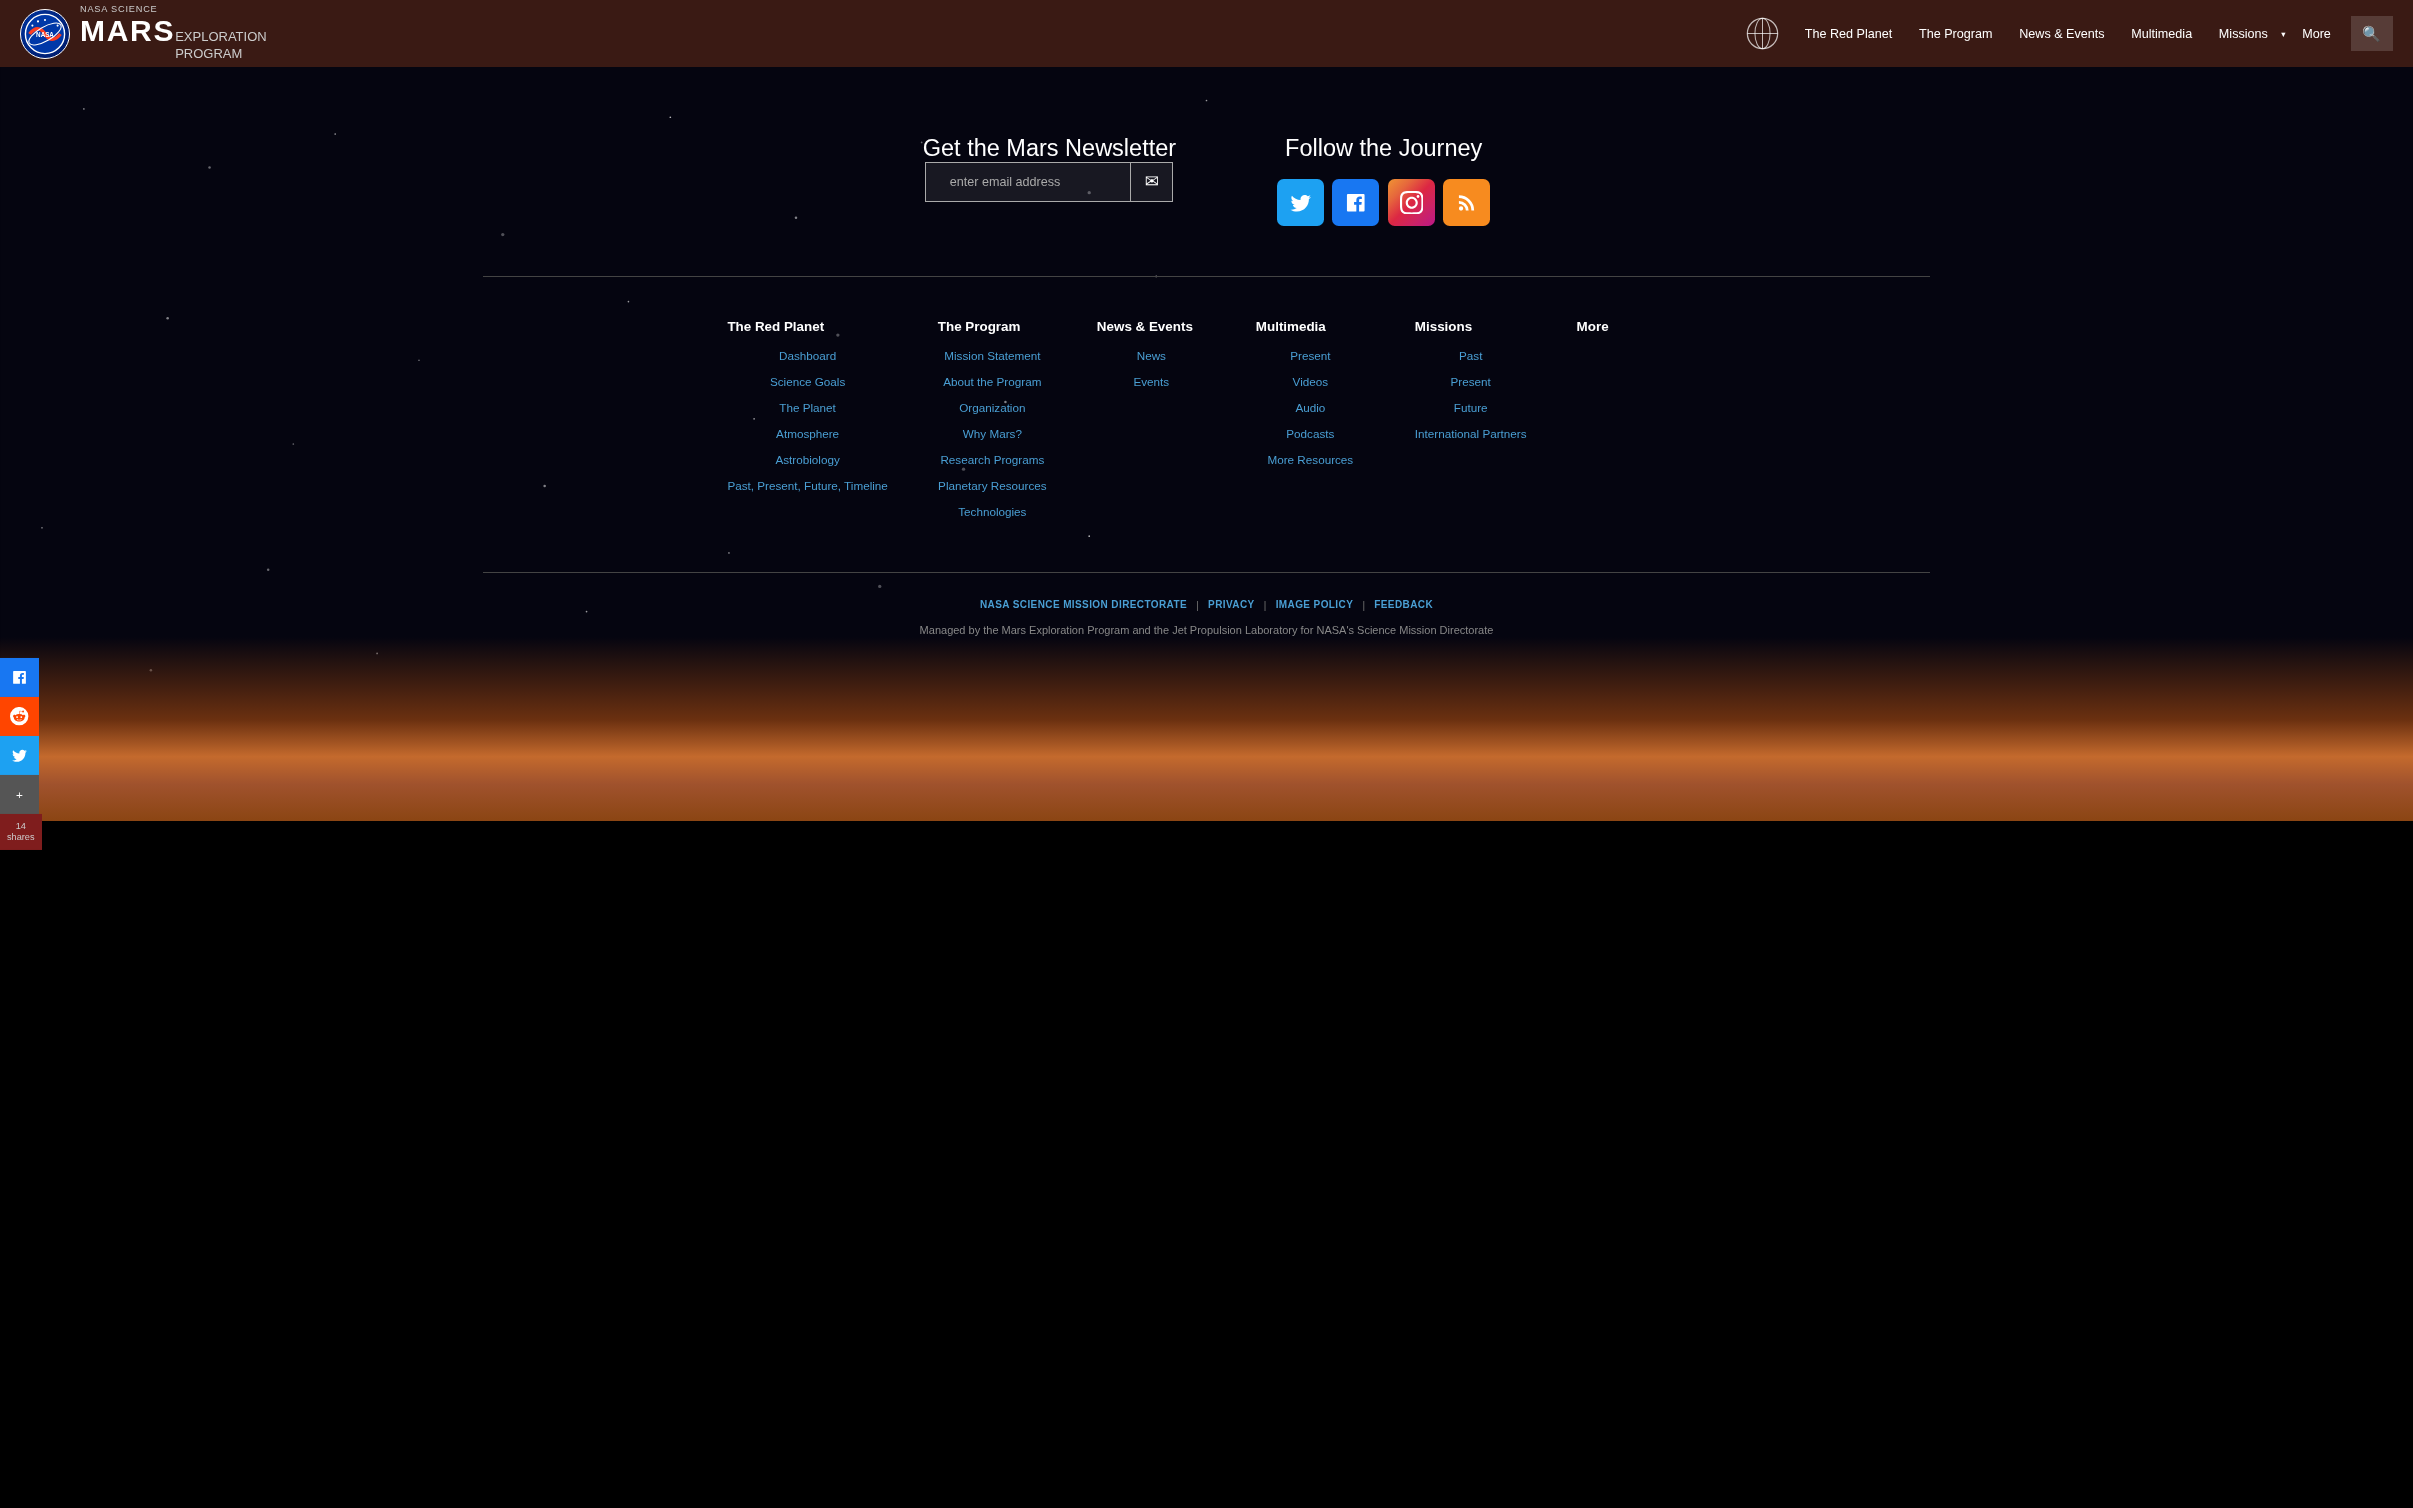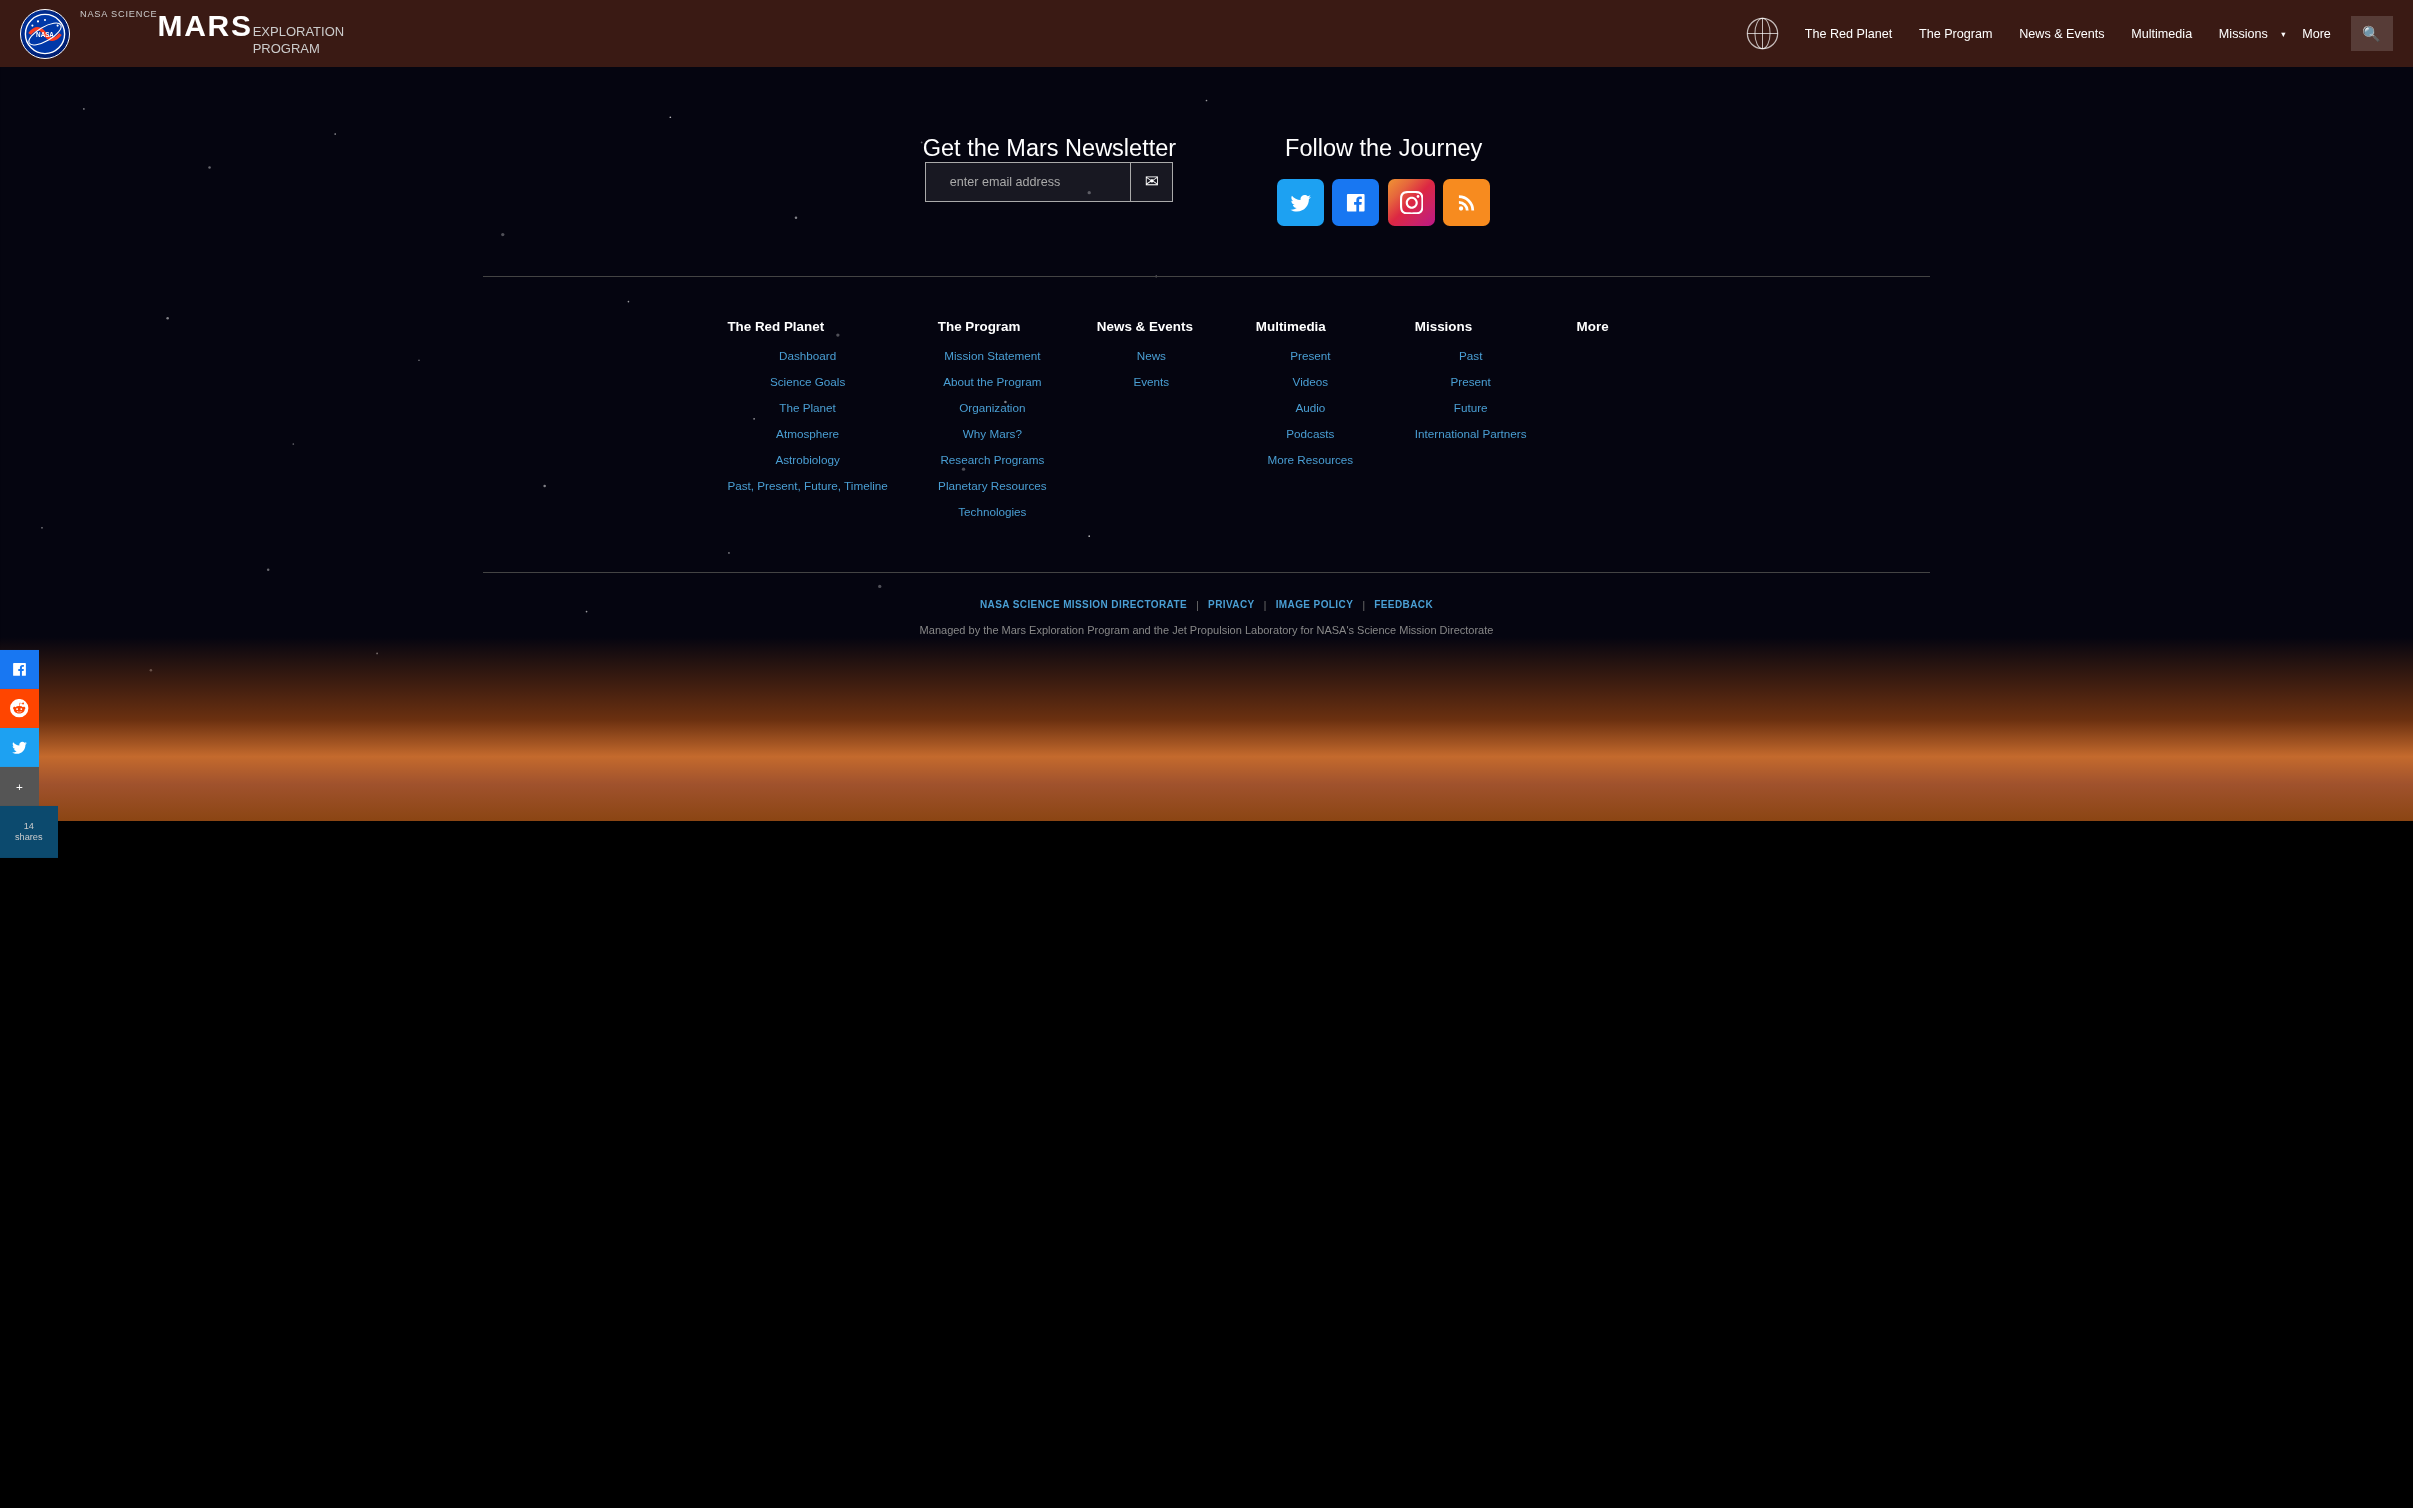--- a/index.html
+++ b/index.html
@@ -45,20 +45,21 @@
     }
 
     
     .nasa-logo-svg {
       width: 42px;
       height: 42px;
     }
 
     .logo-text-area {
       display: flex;
+      flex-direction: column;
     }
 
     .nasa-science-text {
       font-size: 9.2px;
       color: #ccc;
       letter-spacing: 0.8px;
       text-transform: uppercase;
     }
 
     .mars-title {
@@ -354,25 +355,25 @@
       cursor: pointer;
       border: none;
     }
 
     .side-fb { background: #1877f2; }
     .side-reddit { background: #ff4500; }
     .side-twitter { background: #1da1f2; }
     .side-share-more { background: #555; font-size: 11.7px; }
 
     .side-share-count {
-      background: #0c4a6e;
+      background: #7f1d1d;
       color: #ccc;
       font-size: 9.2px;
       text-align: center;
-      padding: 15px;
+      padding: 7px;
       line-height: 1.2;
     }
   </style>
 </head>
 <body>
 
 <header>
   <div class="logo-area">
 
     <div class="nasa-logo">

